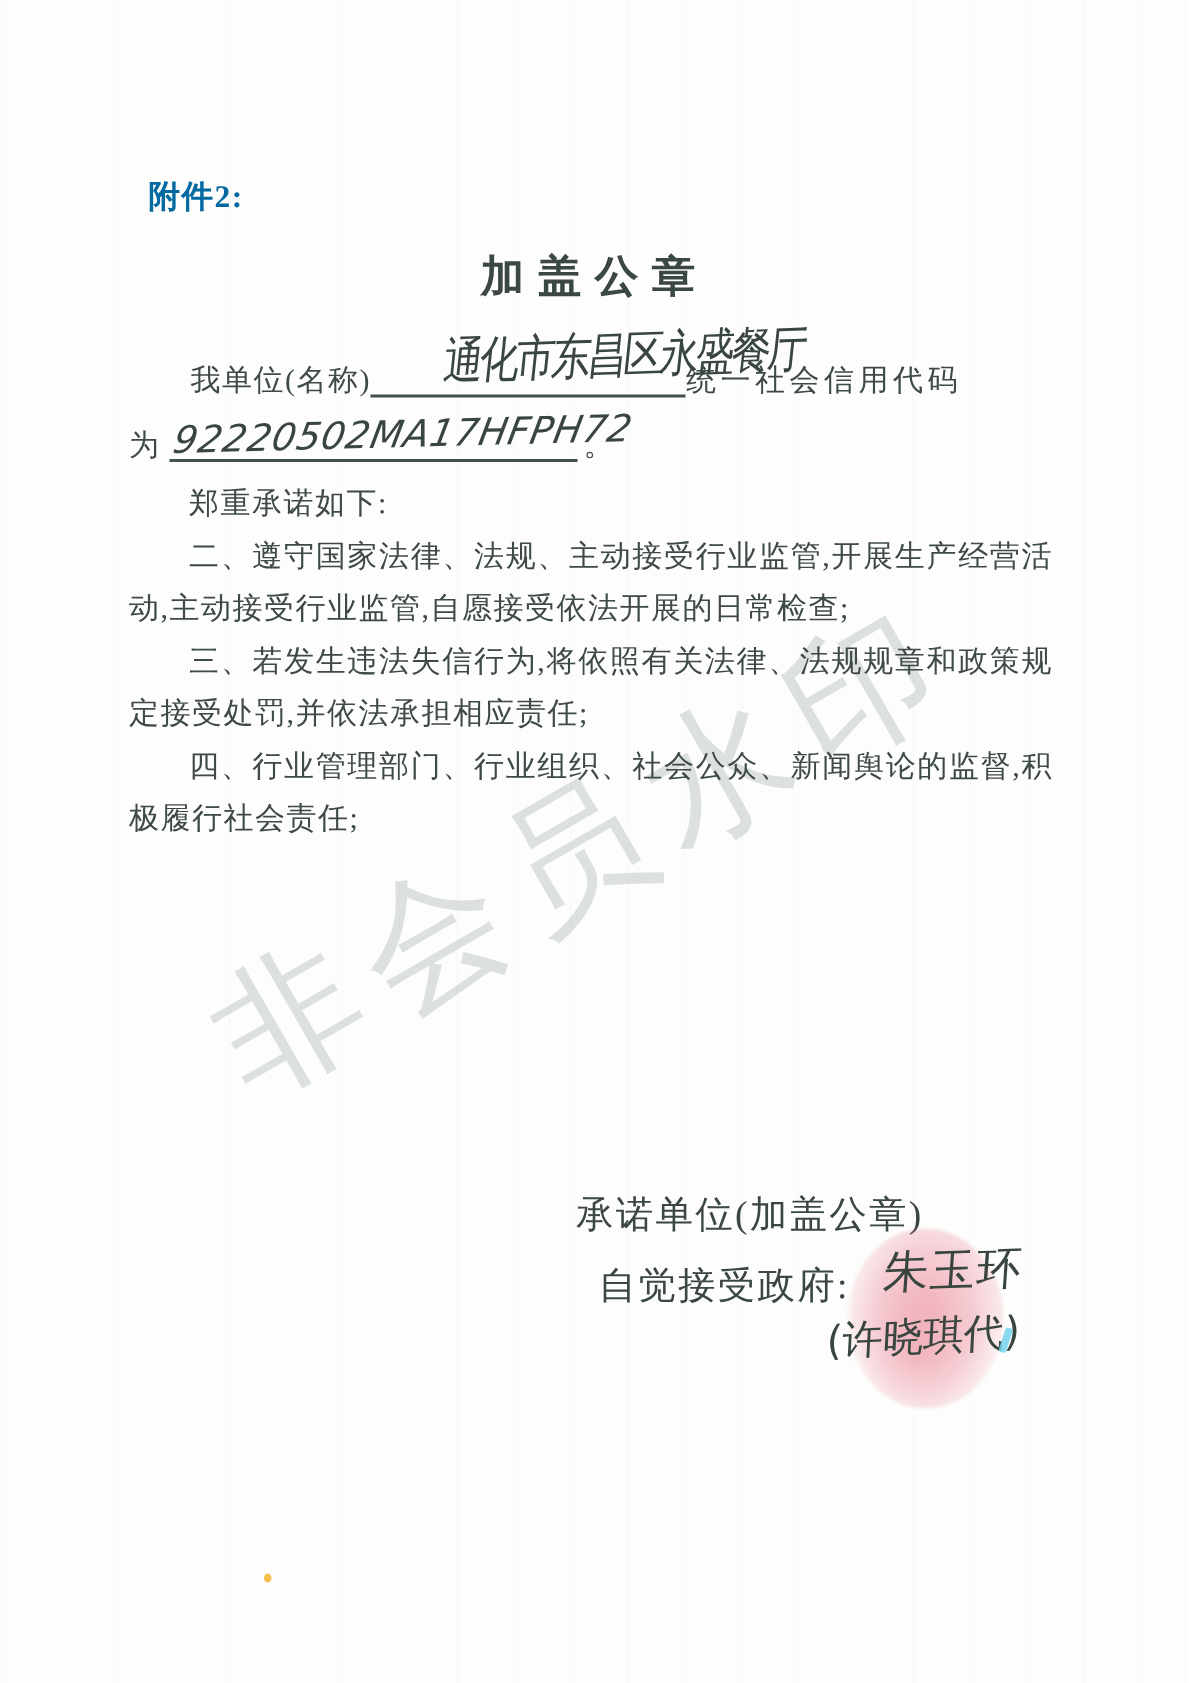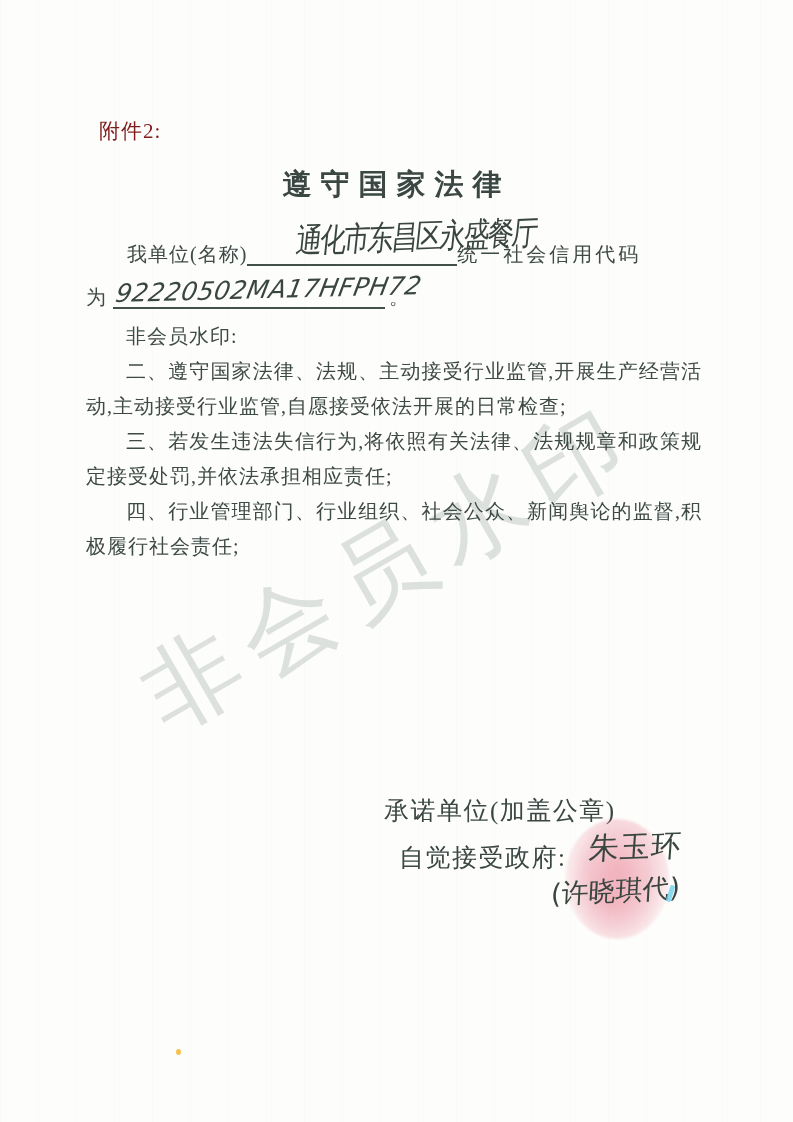--- a/index.html
+++ b/index.html
@@ -18,21 +18,21 @@
   }
   .watermark{
     position:absolute; left:390px; top:568px;
     transform:translate(-50%,-50%) rotate(-30deg);
     font-family:"Liberation Sans","DejaVu Sans",sans-serif;
     font-size:96px; letter-spacing:14px; white-space:nowrap;
     color:rgba(166,179,173,0.38); z-index:1; user-select:none;
   }
   .attachment{
     position:absolute; left:99px; top:117px; z-index:2;
-    font-size:21px; font-weight:normal; letter-spacing:1px; color:#7f1d1d;
+    font-size:21px; font-weight:bold; letter-spacing:1px; color:#0369a1;
   }
   .doc-title{
     position:absolute; left:0; top:165px; width:100%; text-align:center; z-index:2;
     font-size:29px; font-weight:bold; letter-spacing:9px; color:#3b4743;
   }
   .body-text{
     position:absolute; left:86px; top:233px; width:616px; z-index:2;
     font-size:20px; line-height:35px; letter-spacing:1px; text-align:justify;
   }
   .body-text p{ margin:0; text-indent:2em; }
@@ -89,30 +89,30 @@
 </style>
 </head>
 <body>
 
 <div class="page">
 
   <div class="watermark">非会员水印</div>
 
   <div class="attachment">附件2:</div>
 
-  <div class="doc-title">遵守国家法律</div>
+  <div class="doc-title">加盖公章</div>
 
   <div class="body-text">
     <div class="intro-line indent2">
       <span>我单位(名称)</span><span class="blank blank-name"></span><span class="suffix-wide">统一社会信用代码</span>
     </div>
     <div class="intro-line">
       <span>为</span><span class="blank blank-code"></span><span>。</span>
     </div>
-    <p>非会员水印:</p>
+    <p>郑重承诺如下:</p>
     <p>二、遵守国家法律、法规、主动接受行业监管,开展生产经营活动,主动接受行业监管,自愿接受依法开展的日常检查;</p>
     <p>三、若发生违法失信行为,将依照有关法律、法规规章和政策规定接受处罚,并依法承担相应责任;</p>
     <p>四、行业管理部门、行业组织、社会公众、新闻舆论的监督,积极履行社会责任;</p>
   </div>
 
   <div class="hand hand-name">通化市东昌区永盛餐厅</div>
 
   <div class="hand hand-code">92220502MA17HFPH72</div>
 
   <div class="sig-block">

